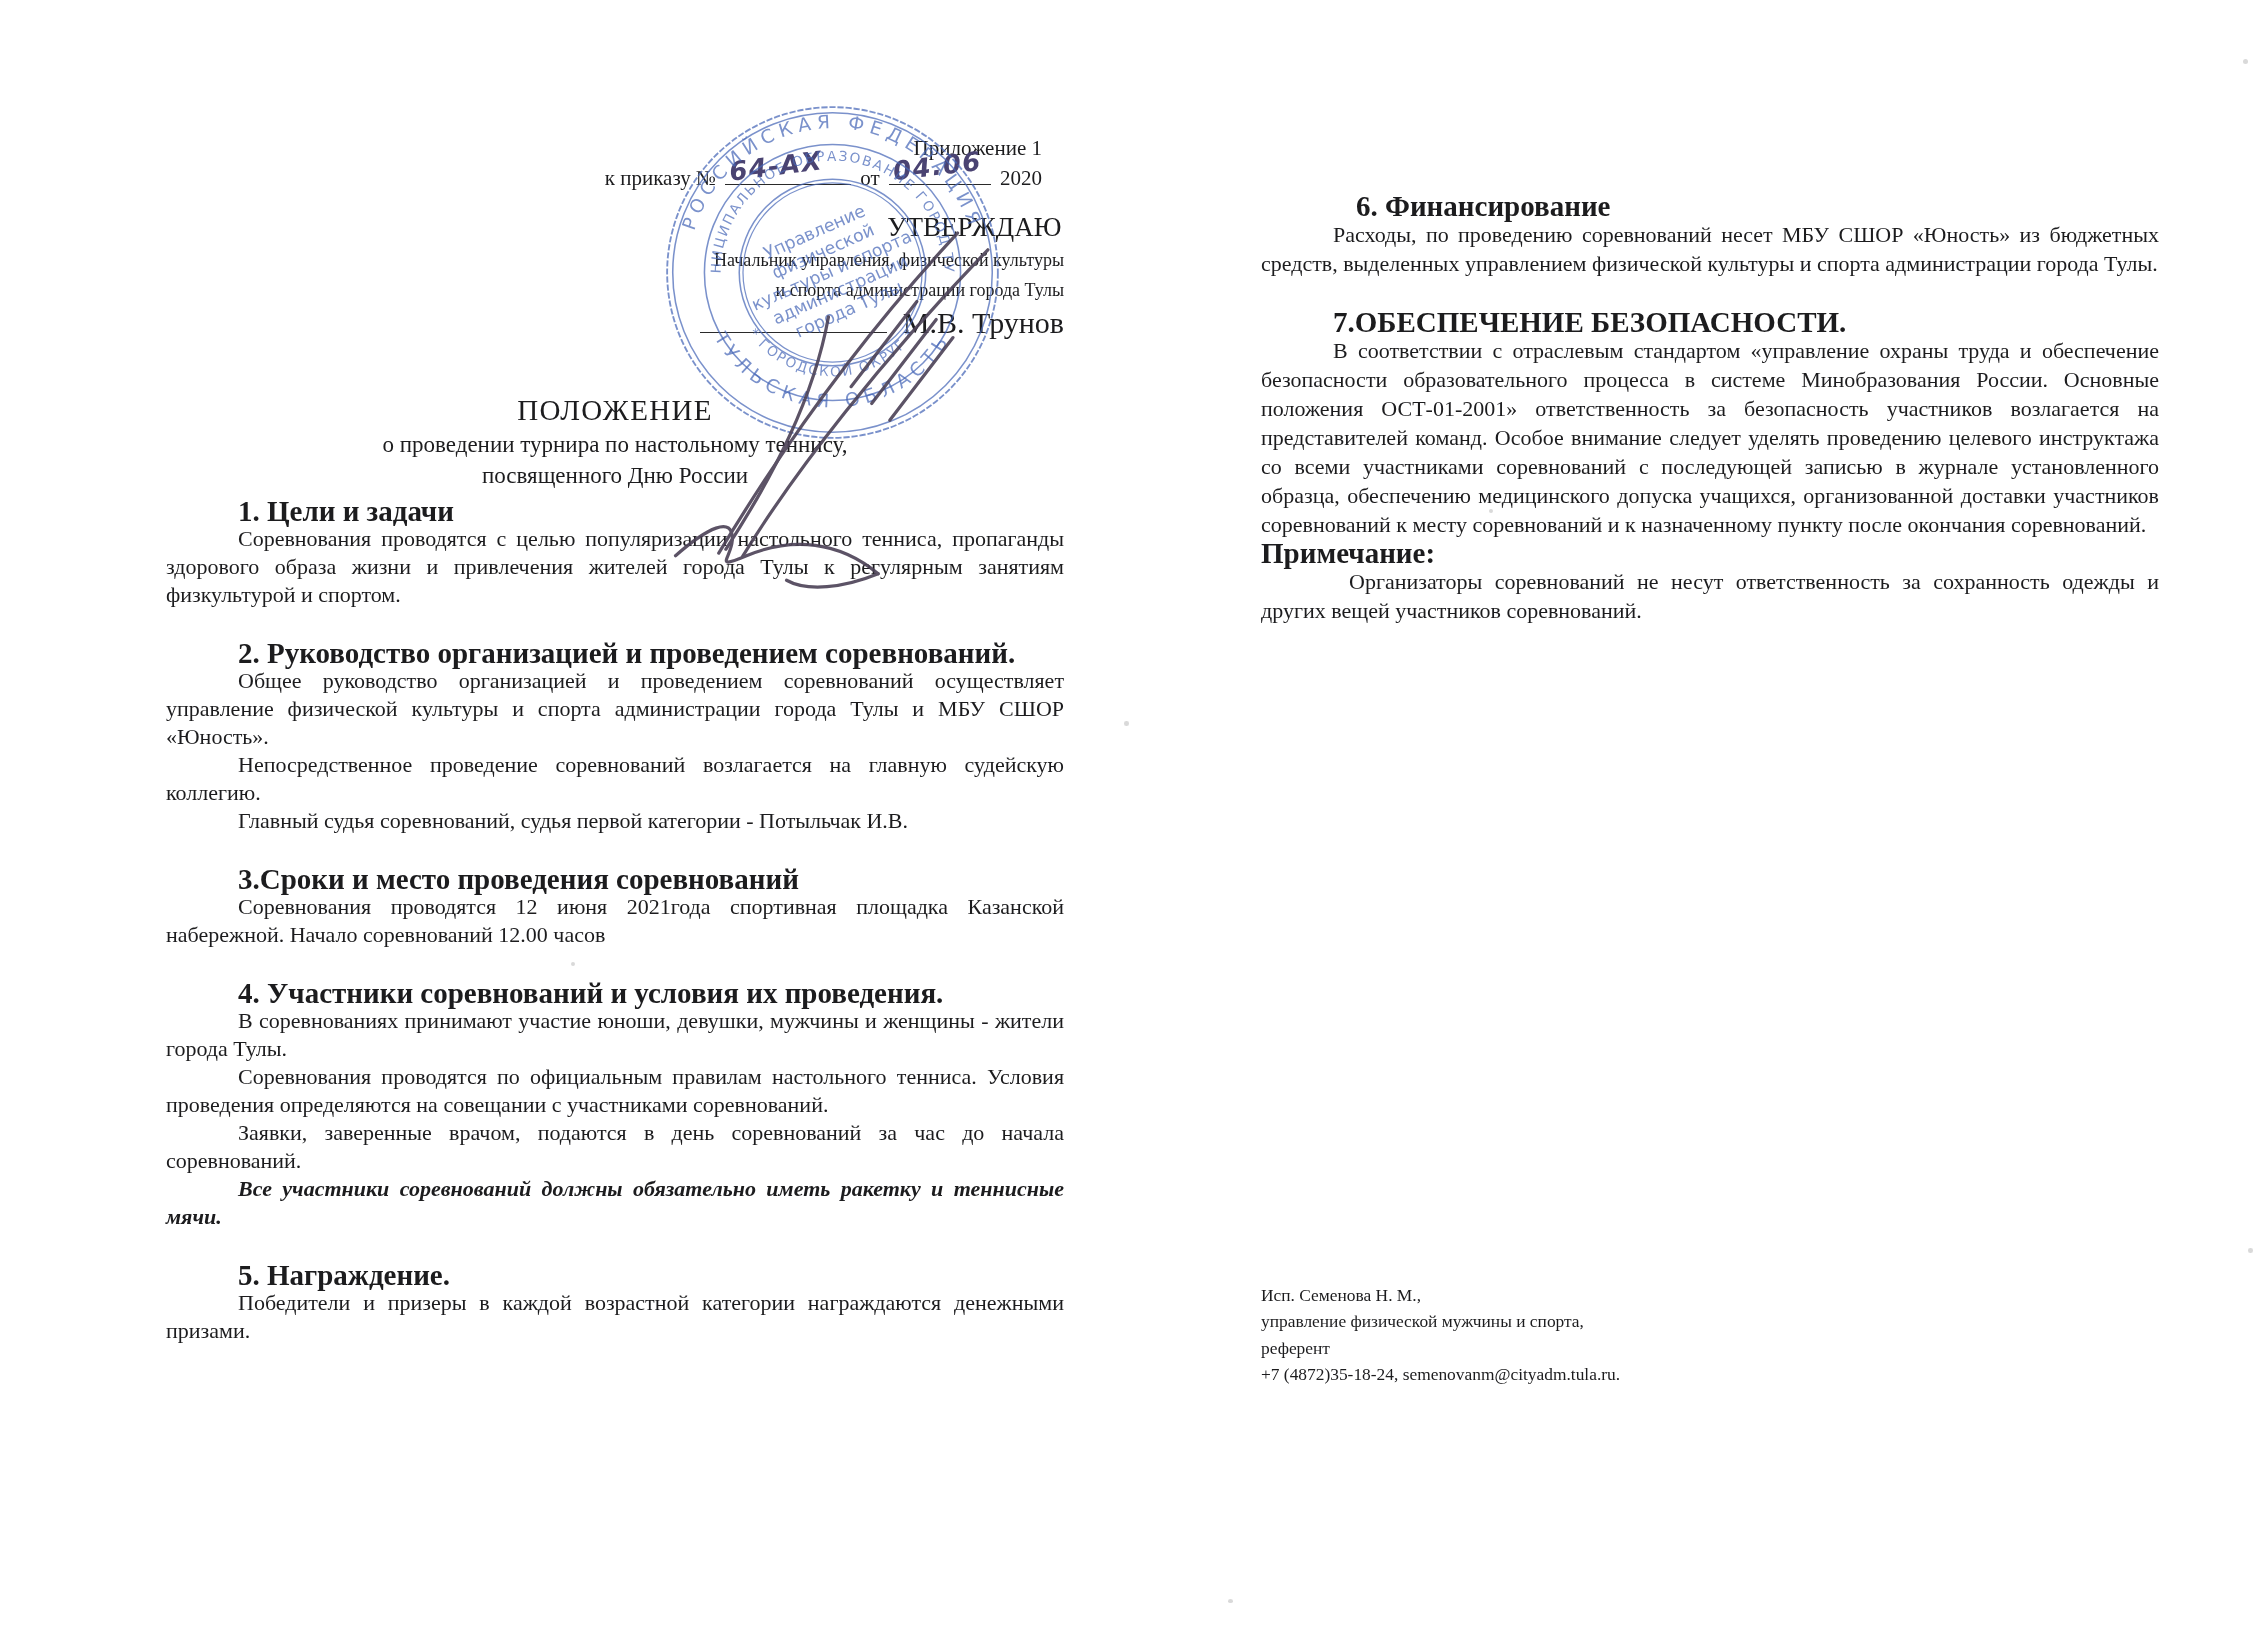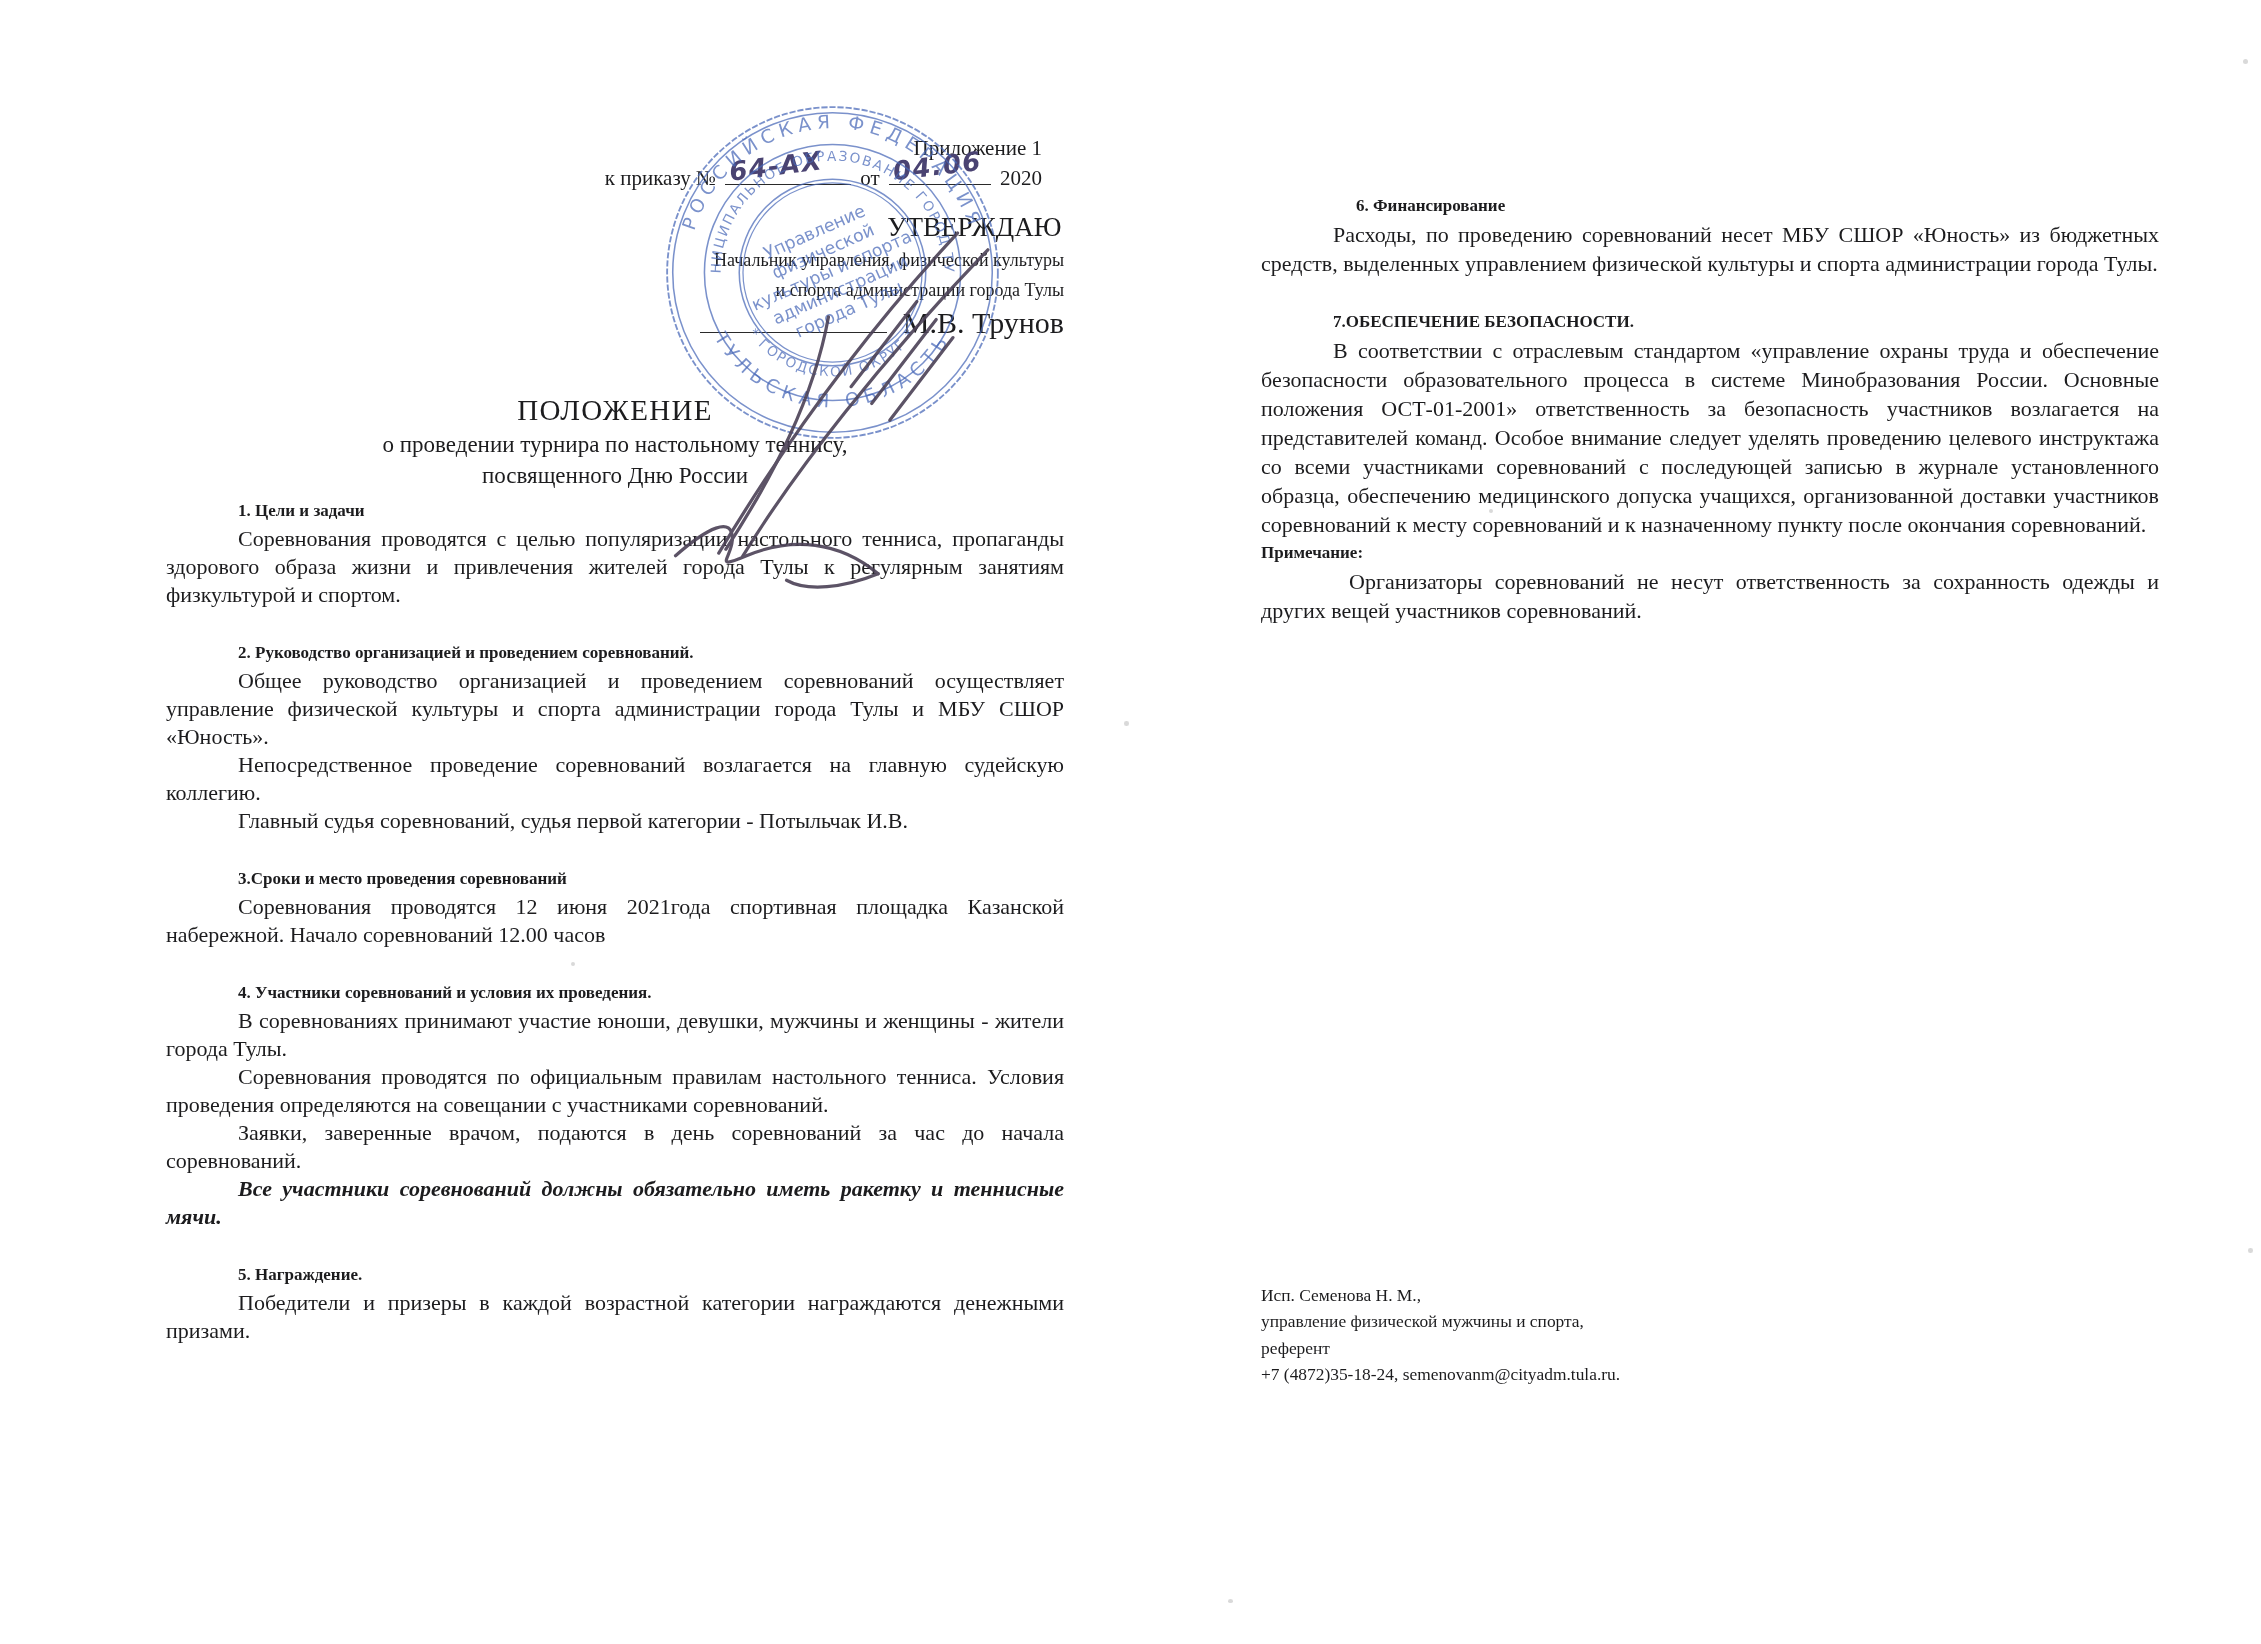--- a/index.html
+++ b/index.html
@@ -34,21 +34,21 @@
   .approve-line{text-align:right;font-size:18px;line-height:30px;}
   .approve-sign{text-align:right;font-size:30px;line-height:35px;white-space:nowrap;}
   .sig-line{display:inline-block;width:187px;border-bottom:1.3px solid #2a2a2a;height:19.3px;margin-right:15.5px;}
 
   
   .title{text-align:center;margin-top:52px;font-family:Liberation Serif, serif;}
   .title .t1{font-size:29px;line-height:37px;letter-spacing:1.3px;}
   .title .t2{font-size:23px;line-height:31px;}
 
   
-  .h{font-weight:bold;font-size:17px;line-height:28px;text-indent:72px;margin:30px 0 0 0;}
+  .h{font-weight:bold;font-size:29px;line-height:28px;text-indent:72px;margin:30px 0 0 0;}
   .h.first-left{margin-top:6.4px;}
   .h.noindent{text-indent:0;}
   .h.indent-lg{text-indent:95px;}
   .h.first-right{margin-top:192px;}
   .p{font-size:22px;line-height:28px;text-align:justify;text-indent:72px;margin:0;}
   .p.bi{font-weight:bold;font-style:italic;}
   .page-right .p{line-height:29px;}
 
   
   .exec{position:absolute;left:0;top:1282px;font-size:17.4px;line-height:26.4px;font-family:"Liberation Serif",serif;}

